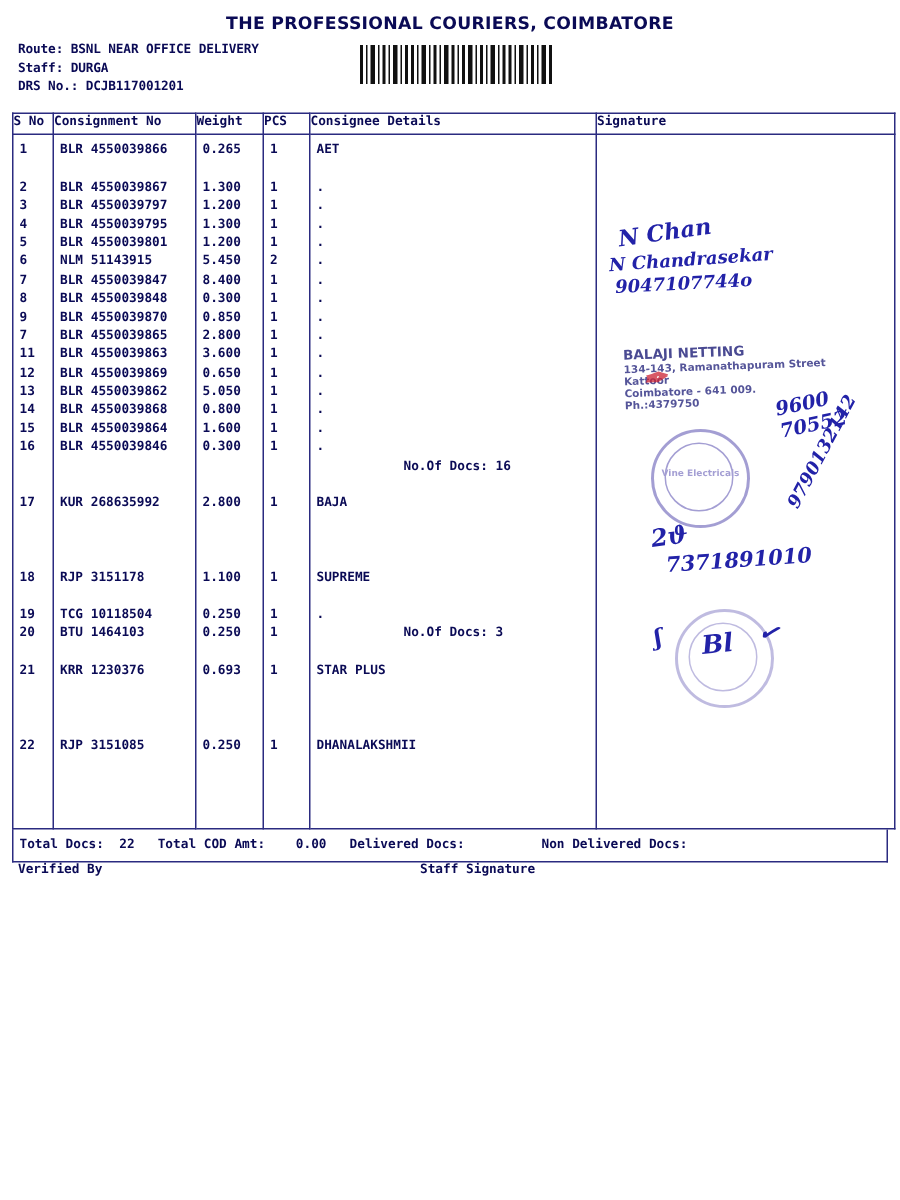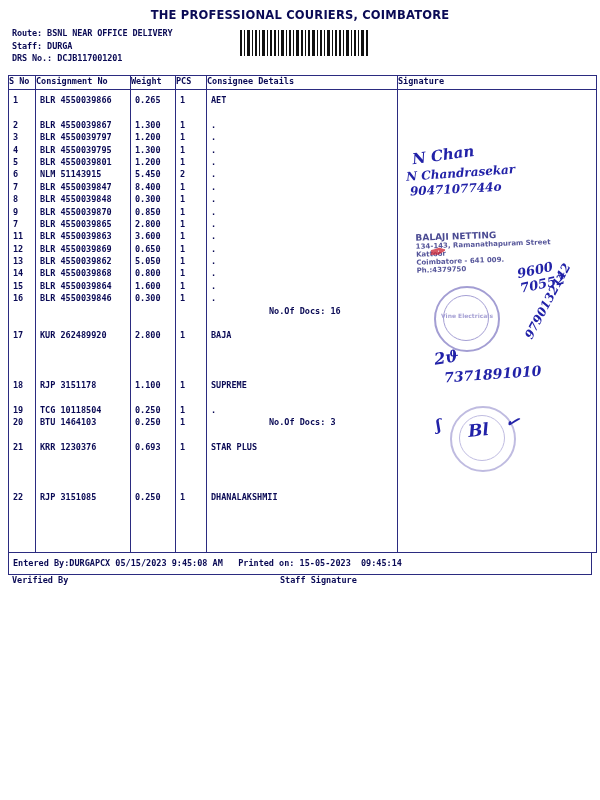--- a/index.html
+++ b/index.html
@@ -309,21 +309,21 @@
                 <div class="row">BLR 4550039870</div>
                 <div class="row">BLR 4550039865</div>
                 <div class="row">BLR 4550039863</div>
                 <div class="row">BLR 4550039869</div>
                 <div class="row">BLR 4550039862</div>
                 <div class="row">BLR 4550039868</div>
                 <div class="row">BLR 4550039864</div>
                 <div class="row">BLR 4550039846</div>
                 <div class="row"></div>
                 <div class="row"></div>
-                <div class="row">KUR 262489920</div>
+                <div class="row">KUR 268635992</div>
                 <div class="row"></div>
                 <div class="row"></div>
                 <div class="row"></div>
                 <div class="row">RJP 3151178</div>
                 <div class="row"></div>
                 <div class="row">TCG 10118504</div>
                 <div class="row">BTU 1464103</div>
                 <div class="row"></div>
                 <div class="row">KRR 1230376</div>
                 <div class="row"></div>
@@ -495,21 +495,21 @@
             </div>
             <div class="ink hand" style="left:70px; top:330px; font-size:17px; transform:rotate(-6deg);">Bl</div>
             <div class="ink hand" style="left:38px; top:326px; font-size:15px; transform:rotate(-12deg);">ʃ</div>
             <div class="ink hand" style="left:108px; top:322px; font-size:16px; transform:rotate(14deg);">✓</div>
           </td>
         </tr>
       </tbody>
     </table>
 
     <div class="footer">
-      <div class="ln">Entered By:DURGAPCX 05/15/2023 9:45:08 AM   Printed on: 15-05-2023  09:45:14</div>
+      <div class="ln">Total Docs:  22   Total COD Amt:    0.00   Delivered Docs:          Non Delivered Docs:</div>
     </div>
 
     <div class="verify">
       <div class="vb">Verified By</div>
       <div class="ss">Staff Signature</div>
     </div>
 
   </div>
 </div>
 

